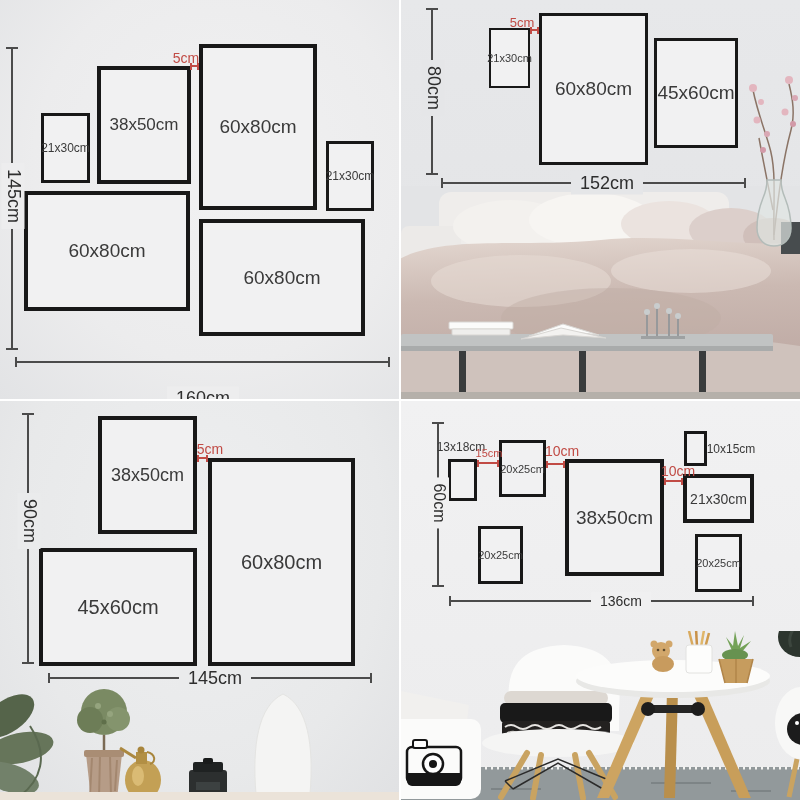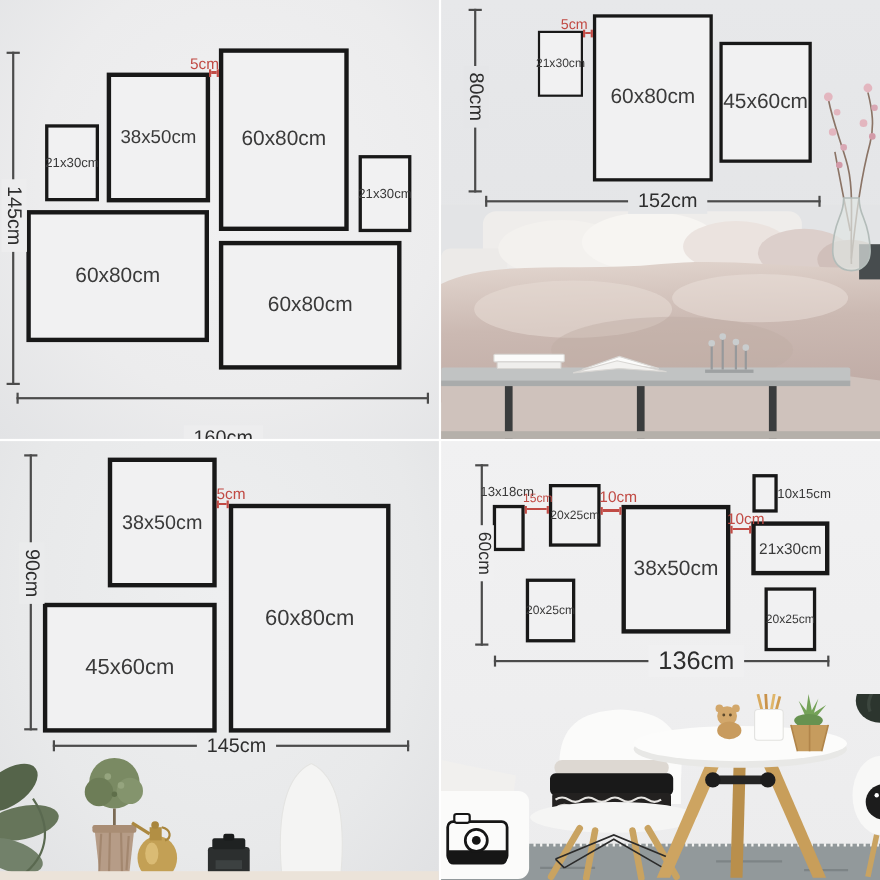--- a/index.html
+++ b/index.html
@@ -325,16 +325,16 @@
       </div>
 
     <span class="gap-label" style="left:88px;top:52px;font-size:11px;">15cm</span>
     <div class="gap-mark" style="left:76px;top:59px;width:22px;"></div>
     <span class="gap-label" style="left:161px;top:50px;font-size:14px;">10cm</span>
     <div class="gap-mark" style="left:145px;top:60px;width:19px;"></div>
     <span class="gap-label" style="left:277px;top:70px;font-size:14px;">10cm</span>
     <div class="gap-mark" style="left:263px;top:77px;width:19px;"></div>
 
     <div class="hline" style="left:48px;top:199px;width:305px;"></div>
-    <span class="dim-label" style="left:232px;top:200px;font-size:23px;">136cm</span>
+    <span class="dim-label" style="left:220px;top:200px;font-size:14px;">136cm</span>
   </div>
 
 </div>
 
 </body></html>

